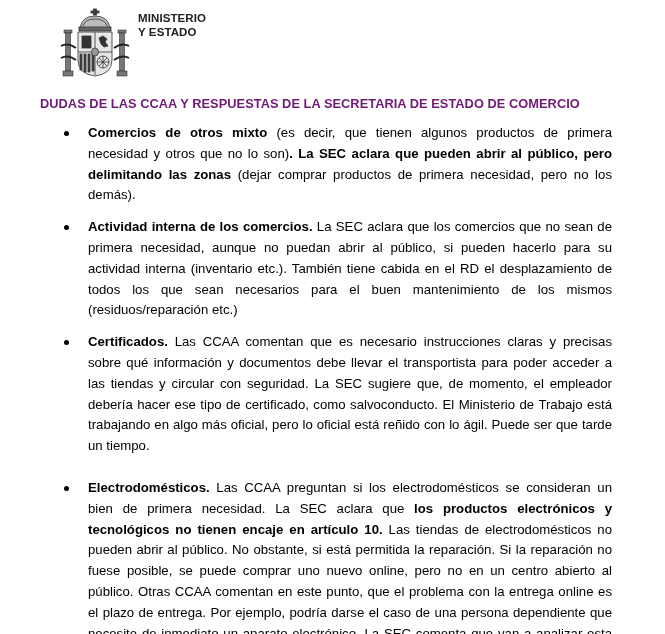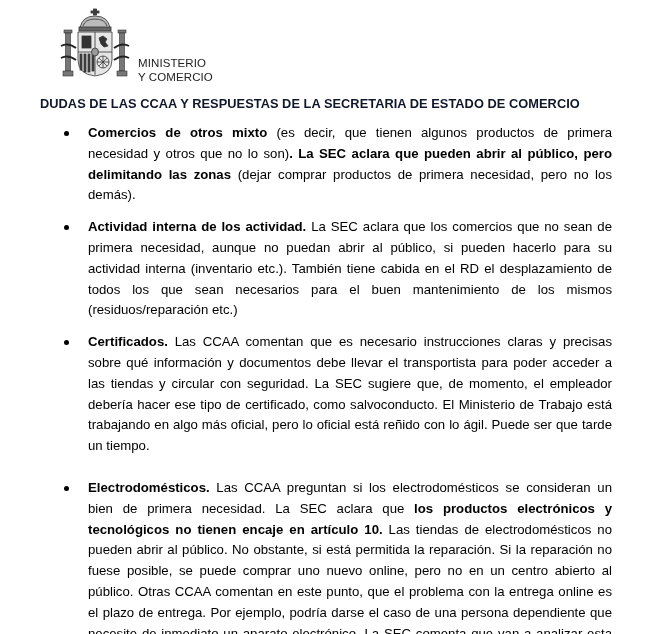--- a/index.html
+++ b/index.html
@@ -20,21 +20,22 @@
     width: 665px;
     height: 634px;
   }
   
   .header {
     position: absolute;
     left: 60px;
     top: 8px;
     height: 76px;
     display: flex;
-    align-items: flex-end;
+    align-items: flex-start;
+    font-weight: bold;
   }
   .coat {
     width: 70px;
     height: 76px;
     display: block;
   }
   .ministry {
     margin-left: 8px;
     margin-top: 4px;
     font-size: 11.5px;
@@ -44,21 +45,21 @@
   }
   .ministry div { white-space: nowrap; }
 
   
   .doc-title {
     position: absolute;
     left: 40px;
     top: 96px;
     font-size: 12.8px;
     font-weight: bold;
-    color: #0f172a;
+    color: #701a75;
     white-space: nowrap;
     letter-spacing: 0.05px;
   }
 
   
   .bullets {
     position: absolute;
     left: 60px;
     top: 123px;
     width: 552px;
@@ -131,34 +132,34 @@
 
       <g stroke="#222" stroke-width="2" fill="none">
         <path d="M1 38 Q8 34 16 40"></path>
         <path d="M1 50 Q8 46 16 52"></path>
         <path d="M54 40 Q62 34 69 38"></path>
         <path d="M54 52 Q62 46 69 50"></path>
       </g>
     </svg>
     <div class="ministry">
       <div>MINISTERIO</div>
-      <div>Y COMERCIO</div>
+      <div>Y ESTADO</div>
     </div>
   </div>
 
   <div class="doc-title">DUDAS DE LAS CCAA Y RESPUESTAS DE LA SECRETARIA DE ESTADO DE COMERCIO</div>
 
   <ul class="bullets">
     <li class="bullet b1">
       <span class="dot"></span>
       <b>Comercios de otros mixto</b><span> (es decir, que tienen algunos productos de primera necesidad y otros que no lo son)</span><b>.  La SEC aclara que pueden abrir al público, pero delimitando las zonas</b><span> (dejar comprar productos de primera necesidad, pero no los demás).</span>
     </li>
     <li class="bullet b2">
       <span class="dot"></span>
-      <b>Actividad interna de los actividad.</b><span> La SEC aclara que los comercios que no sean de primera necesidad, aunque no puedan abrir al público, si pueden hacerlo para su actividad interna (inventario etc.). También tiene cabida en el RD el desplazamiento de todos los que sean necesarios para el buen mantenimiento de los mismos (residuos/reparación etc.)</span>
+      <b>Actividad interna de los comercios.</b><span> La SEC aclara que los comercios que no sean de primera necesidad, aunque no puedan abrir al público, si pueden hacerlo para su actividad interna (inventario etc.). También tiene cabida en el RD el desplazamiento de todos los que sean necesarios para el buen mantenimiento de los mismos (residuos/reparación etc.)</span>
     </li>
     <li class="bullet b3">
       <span class="dot"></span>
       <b>Certificados.</b><span> Las CCAA comentan que es necesario instrucciones claras y precisas sobre qué información y documentos debe llevar el transportista para poder acceder a las tiendas y circular con seguridad. La SEC sugiere que, de momento, el empleador debería hacer ese tipo de certificado, como salvoconducto. El Ministerio de Trabajo está trabajando en algo más oficial, pero lo oficial está reñido con lo ágil. Puede ser que tarde un tiempo.</span>
     </li>
     <li class="bullet b4">
       <span class="dot"></span>
       <b>Electrodomésticos.</b><span> Las CCAA preguntan si los electrodomésticos se consideran un bien de primera necesidad. La SEC aclara que </span><b>los productos electrónicos y tecnológicos no tienen encaje en artículo 10.</b><span> Las tiendas de electrodomésticos no pueden abrir al público. No obstante, si está permitida la reparación. Si la reparación no fuese posible, se puede comprar uno nuevo online, pero no en un centro abierto al público. Otras CCAA comentan en este punto, que el problema con la entrega online es el plazo de entrega. Por ejemplo, podría darse el caso de una persona dependiente que necesite de inmediato un aparato electrónico. La SEC comenta que van a analizar esta preocupación para ver como proceder en este tipo de caso.</span>
     </li>
   </ul>

